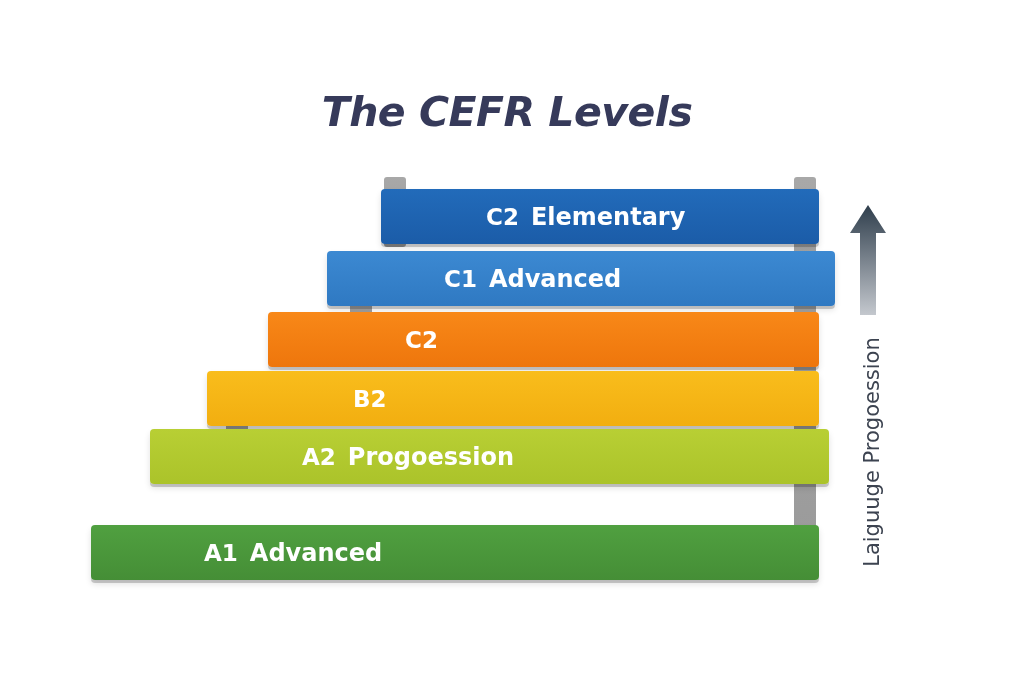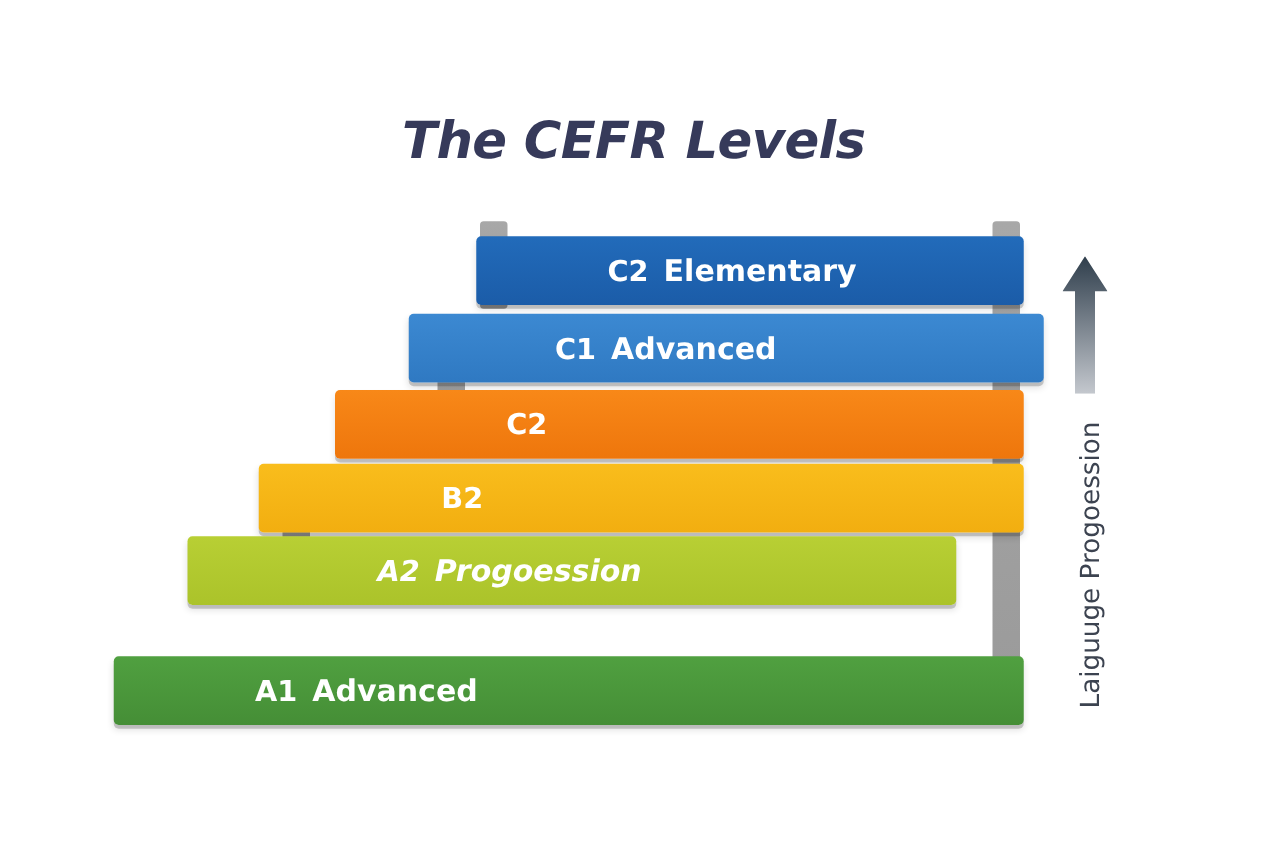--- a/index.html
+++ b/index.html
@@ -48,21 +48,21 @@
     <span class="code">C2</span>
   </div>
 </div>
 
 <div class="bar" style="left:207px; width:612px; top:371px; background:linear-gradient(#f9bd1c,#f2ae10);">
   <div class="inner" style="left:146px;flex-direction:column;">
     <span class="code">B2</span>
   </div>
 </div>
 
-<div class="bar" style="left:150px; width:615px; top:429px; background:linear-gradient(#b8cf34,#abc32a);font-style:italic;">
+<div class="bar" style="left:150px; width:679px; top:429px; background:linear-gradient(#b8cf34,#abc32a);">
   <div class="inner" style="left:152px;">
     <span class="code">A2</span>
     <span class="name">Progoession</span>
   </div>
 </div>
 
 <div class="bar" style="left:91px; width:728px; top:489px; background:linear-gradient(#50a040,#458e36);margin-top:36px;">
   <div class="inner" style="left:113px;">
     <span class="code">A1</span>
     <span class="name">Advanced</span>

